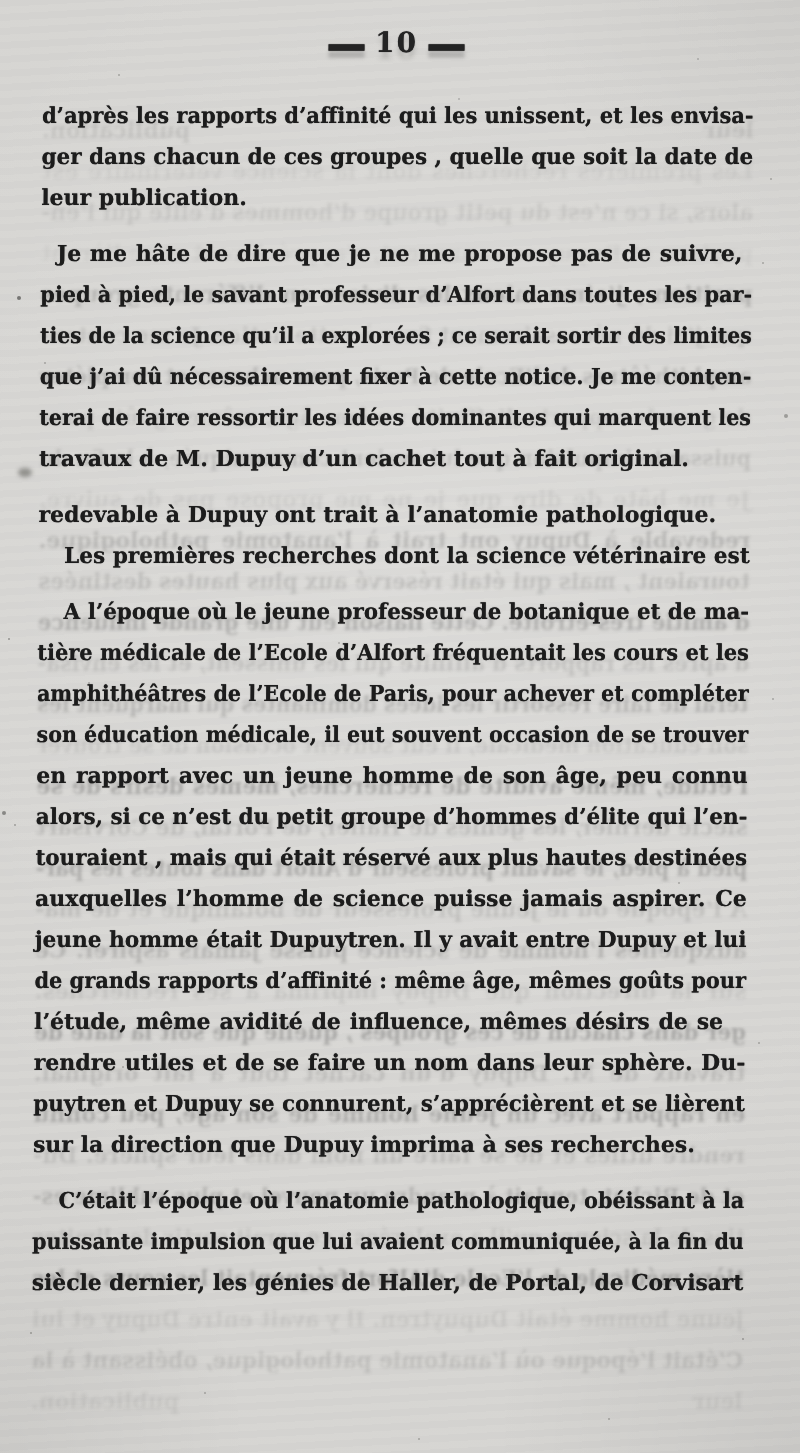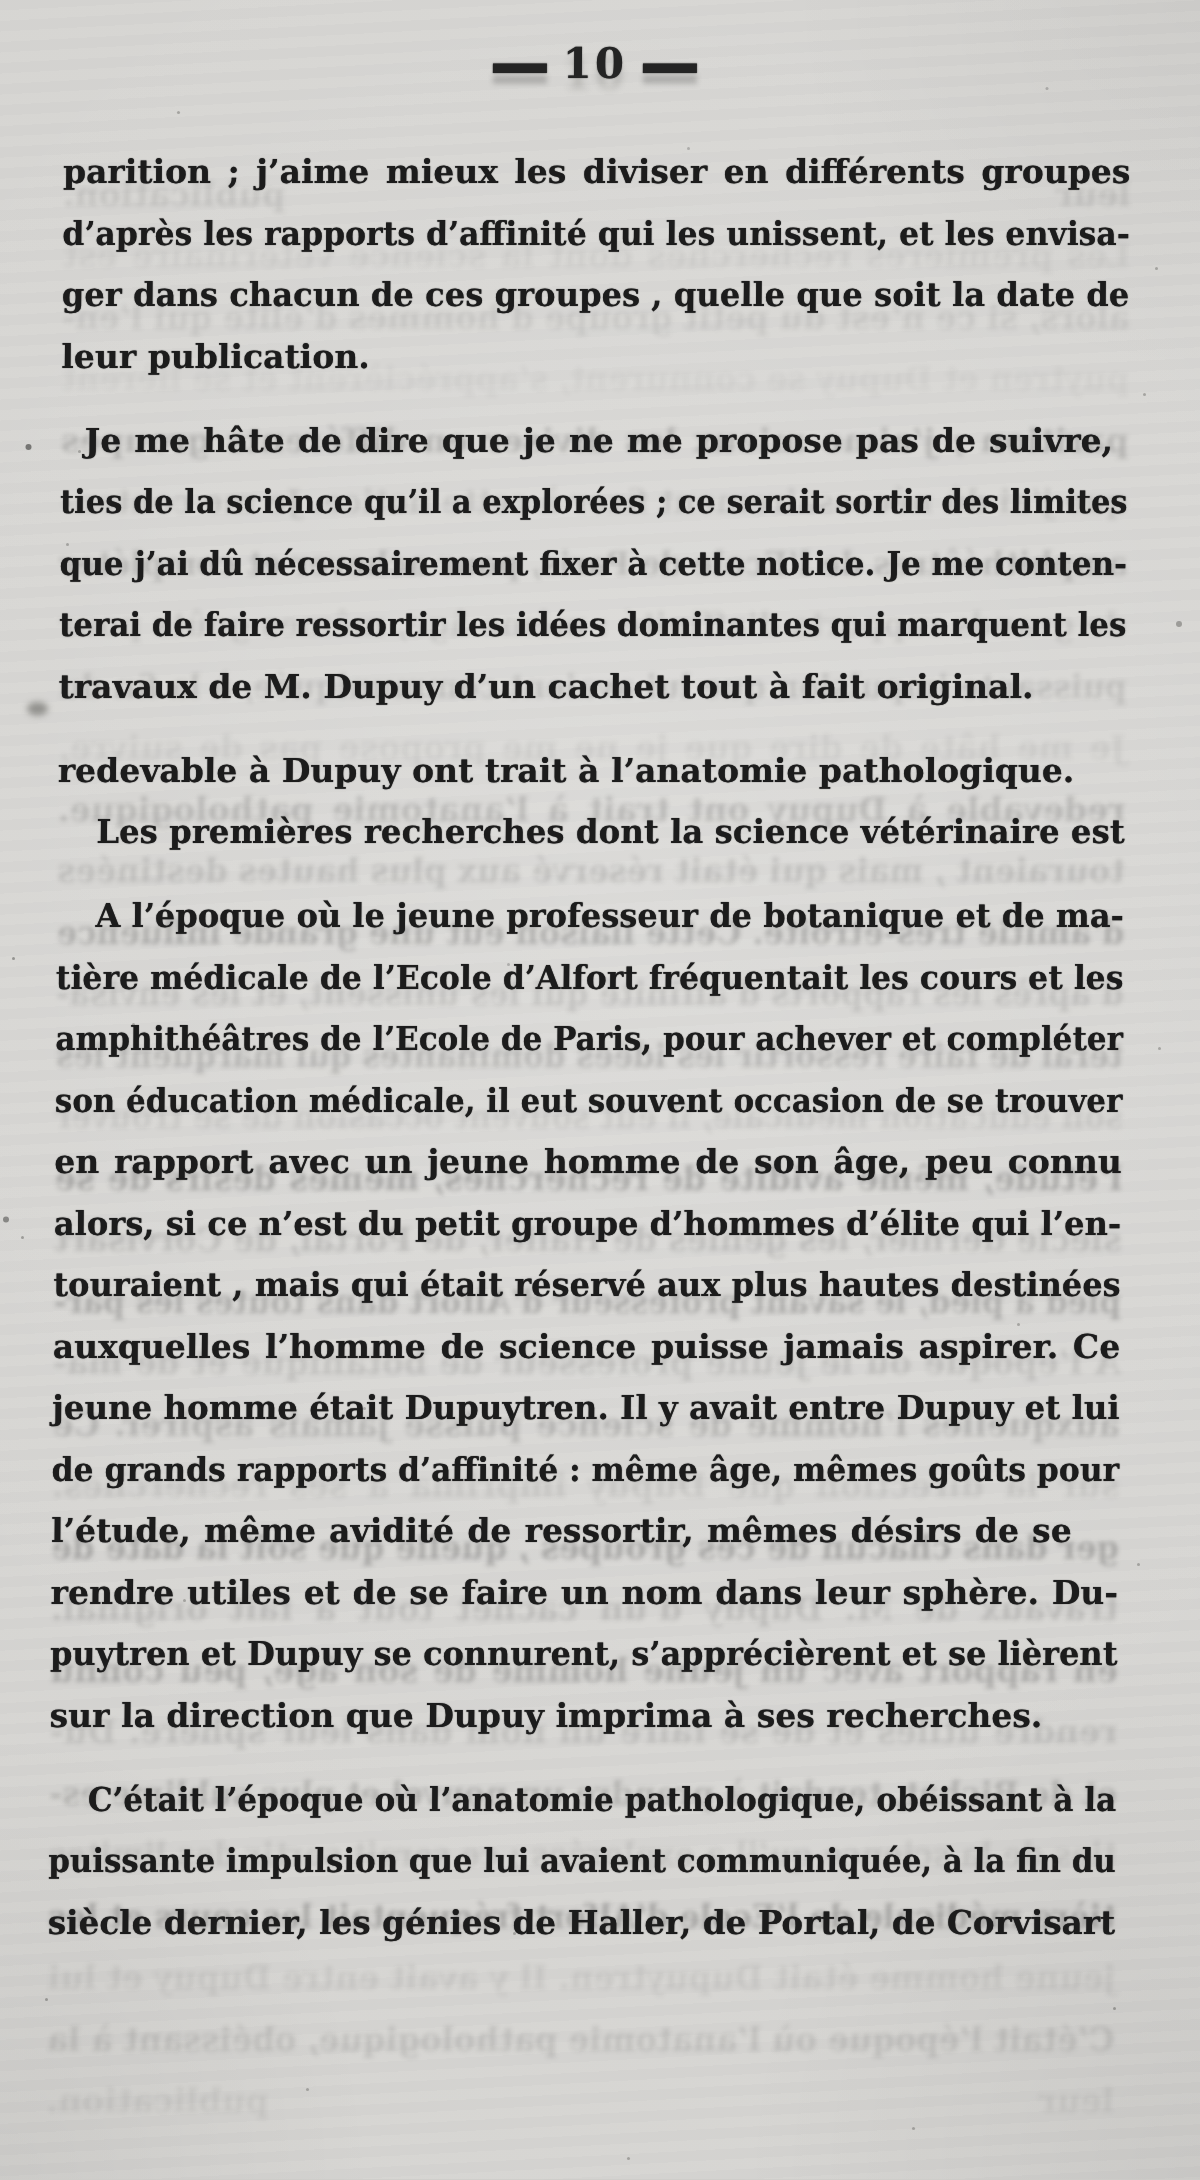--- a/index.html
+++ b/index.html
@@ -98,48 +98,48 @@
         <div class="line" style="opacity: 0.27;"><span class="t" style="transform: scaleX(0.9539);">tière médicale de l’Ecole d’Alfort fréquentait les cours et les</span></div>
         <div class="line" style="opacity: 0.084;"><span class="t" style="transform: scaleX(0.9824);">jeune homme était Dupuytren. Il y avait entre Dupuy et lui</span></div>
         <div class="line" style="opacity: 0.132;"><span class="t" style="transform: scaleX(0.9781);">C’était l’époque où l’anatomie pathologique, obéissant à la</span></div>
         <div class="line" style="opacity: 0.072;"><span class="t" style="word-spacing: 506.06px;">leur publication.</span></div>
       </div>
     <div class="head">
       <span class="rule">—</span><span class="pgnum">10</span><span class="rule">—</span>
     </div>
     <div class="text-block" id="textBlock">
         <div class="para">
-          <div class="line"><span class="t" style="word-spacing: 3.29px;">parition ; j’aime mieux les diviser en différents groupes</span></div>
           <div class="line"><span class="t" style="transform: scaleX(0.955);">d’après les rapports d’affinité qui les unissent, et les envisa-</span></div>
           <div class="line"><span class="t" style="transform: scaleX(0.9762);">ger dans chacun de ces groupes , quelle que soit la date de</span></div>
           <div class="line"><span class="t">leur publication.</span></div>
         </div>
         <div class="para gap">
           <div class="line"><span class="t" style="margin-left: 16px; word-spacing: 1.01px;">Je me hâte de dire que je ne me propose pas de suivre,</span></div>
+          <div class="line"><span class="t" style="transform: scaleX(0.9448);">pied à pied, le savant professeur d’Alfort dans toutes les par-</span></div>
           <div class="line"><span class="t" style="transform: scaleX(0.9248);">ties de la science qu’il a explorées ; ce serait sortir des limites</span></div>
           <div class="line"><span class="t" style="transform: scaleX(0.9422);">que j’ai dû nécessairement fixer à cette notice. Je me conten-</span></div>
           <div class="line"><span class="t" style="transform: scaleX(0.9369);">terai de faire ressortir les idées dominantes qui marquent les</span></div>
           <div class="line"><span class="t">travaux de M. Dupuy d’un cachet tout à fait original.</span></div>
         </div>
         <div class="para gap">
           <div class="line"><span class="t">redevable à Dupuy ont trait à l’anatomie pathologique.</span></div>
           <div class="line"><span class="t" style="margin-left: 26px; transform: scaleX(0.9818);">Les premières recherches dont la science vétérinaire est</span></div>
         </div>
         <div class="para gap">
           <div class="line"><span class="t" style="margin-left: 26px; transform: scaleX(0.9721);">A l’époque où le jeune professeur de botanique et de ma-</span></div>
           <div class="line"><span class="t" style="transform: scaleX(0.9539);">tière médicale de l’Ecole d’Alfort fréquentait les cours et les</span></div>
           <div class="line"><span class="t" style="transform: scaleX(0.9415);">amphithéâtres de l’Ecole de Paris, pour achever et compléter</span></div>
           <div class="line"><span class="t" style="transform: scaleX(0.9371);">son éducation médicale, il eut souvent occasion de se trouver</span></div>
           <div class="line"><span class="t" style="word-spacing: 2.13px; text-align: center;">en rapport avec un jeune homme de son âge, peu connu</span></div>
           <div class="line"><span class="t" style="transform: scaleX(0.9752);">alors, si ce n’est du petit groupe d’hommes d’élite qui l’en-</span></div>
           <div class="line"><span class="t" style="transform: scaleX(0.9722);">touraient , mais qui était réservé aux plus hautes destinées</span></div>
           <div class="line"><span class="t" style="word-spacing: 2.05px;">auxquelles l’homme de science puisse jamais aspirer. Ce</span></div>
           <div class="line"><span class="t" style="transform: scaleX(0.9824);">jeune homme était Dupuytren. Il y avait entre Dupuy et lui</span></div>
           <div class="line"><span class="t" style="transform: scaleX(0.9513);">de grands rapports d’affinité : même âge, mêmes goûts pour</span></div>
-          <div class="line"><span class="t" style="word-spacing: 1.14px;">l’étude, même avidité de ressortir, mêmes désirs de se</span></div>
+          <div class="line"><span class="t" style="word-spacing: 1.14px;">l’étude, même avidité de influence, mêmes désirs de se</span></div>
           <div class="line"><span class="t" style="word-spacing: 0.81px;">rendre utiles et de se faire un nom dans leur sphère. Du-</span></div>
           <div class="line"><span class="t" style="transform: scaleX(0.9701);">puytren et Dupuy se connurent, s’apprécièrent et se lièrent</span></div>
           <div class="line"><span class="t">sur la direction que Dupuy imprima à ses recherches.</span></div>
         </div>
         <div class="para gap">
           <div class="line"><span class="t" style="margin-left: 26px; transform: scaleX(0.9424);">C’était l’époque où l’anatomie pathologique, obéissant à la</span></div>
           <div class="line"><span class="t" style="transform: scaleX(0.9355);">puissante impulsion que lui avaient communiquée, à la fin du</span></div>
           <div class="line"><span class="t" style="transform: scaleX(0.9901);">siècle dernier, les génies de Haller, de Portal, de Corvisart</span></div>
         </div>
       </div>

